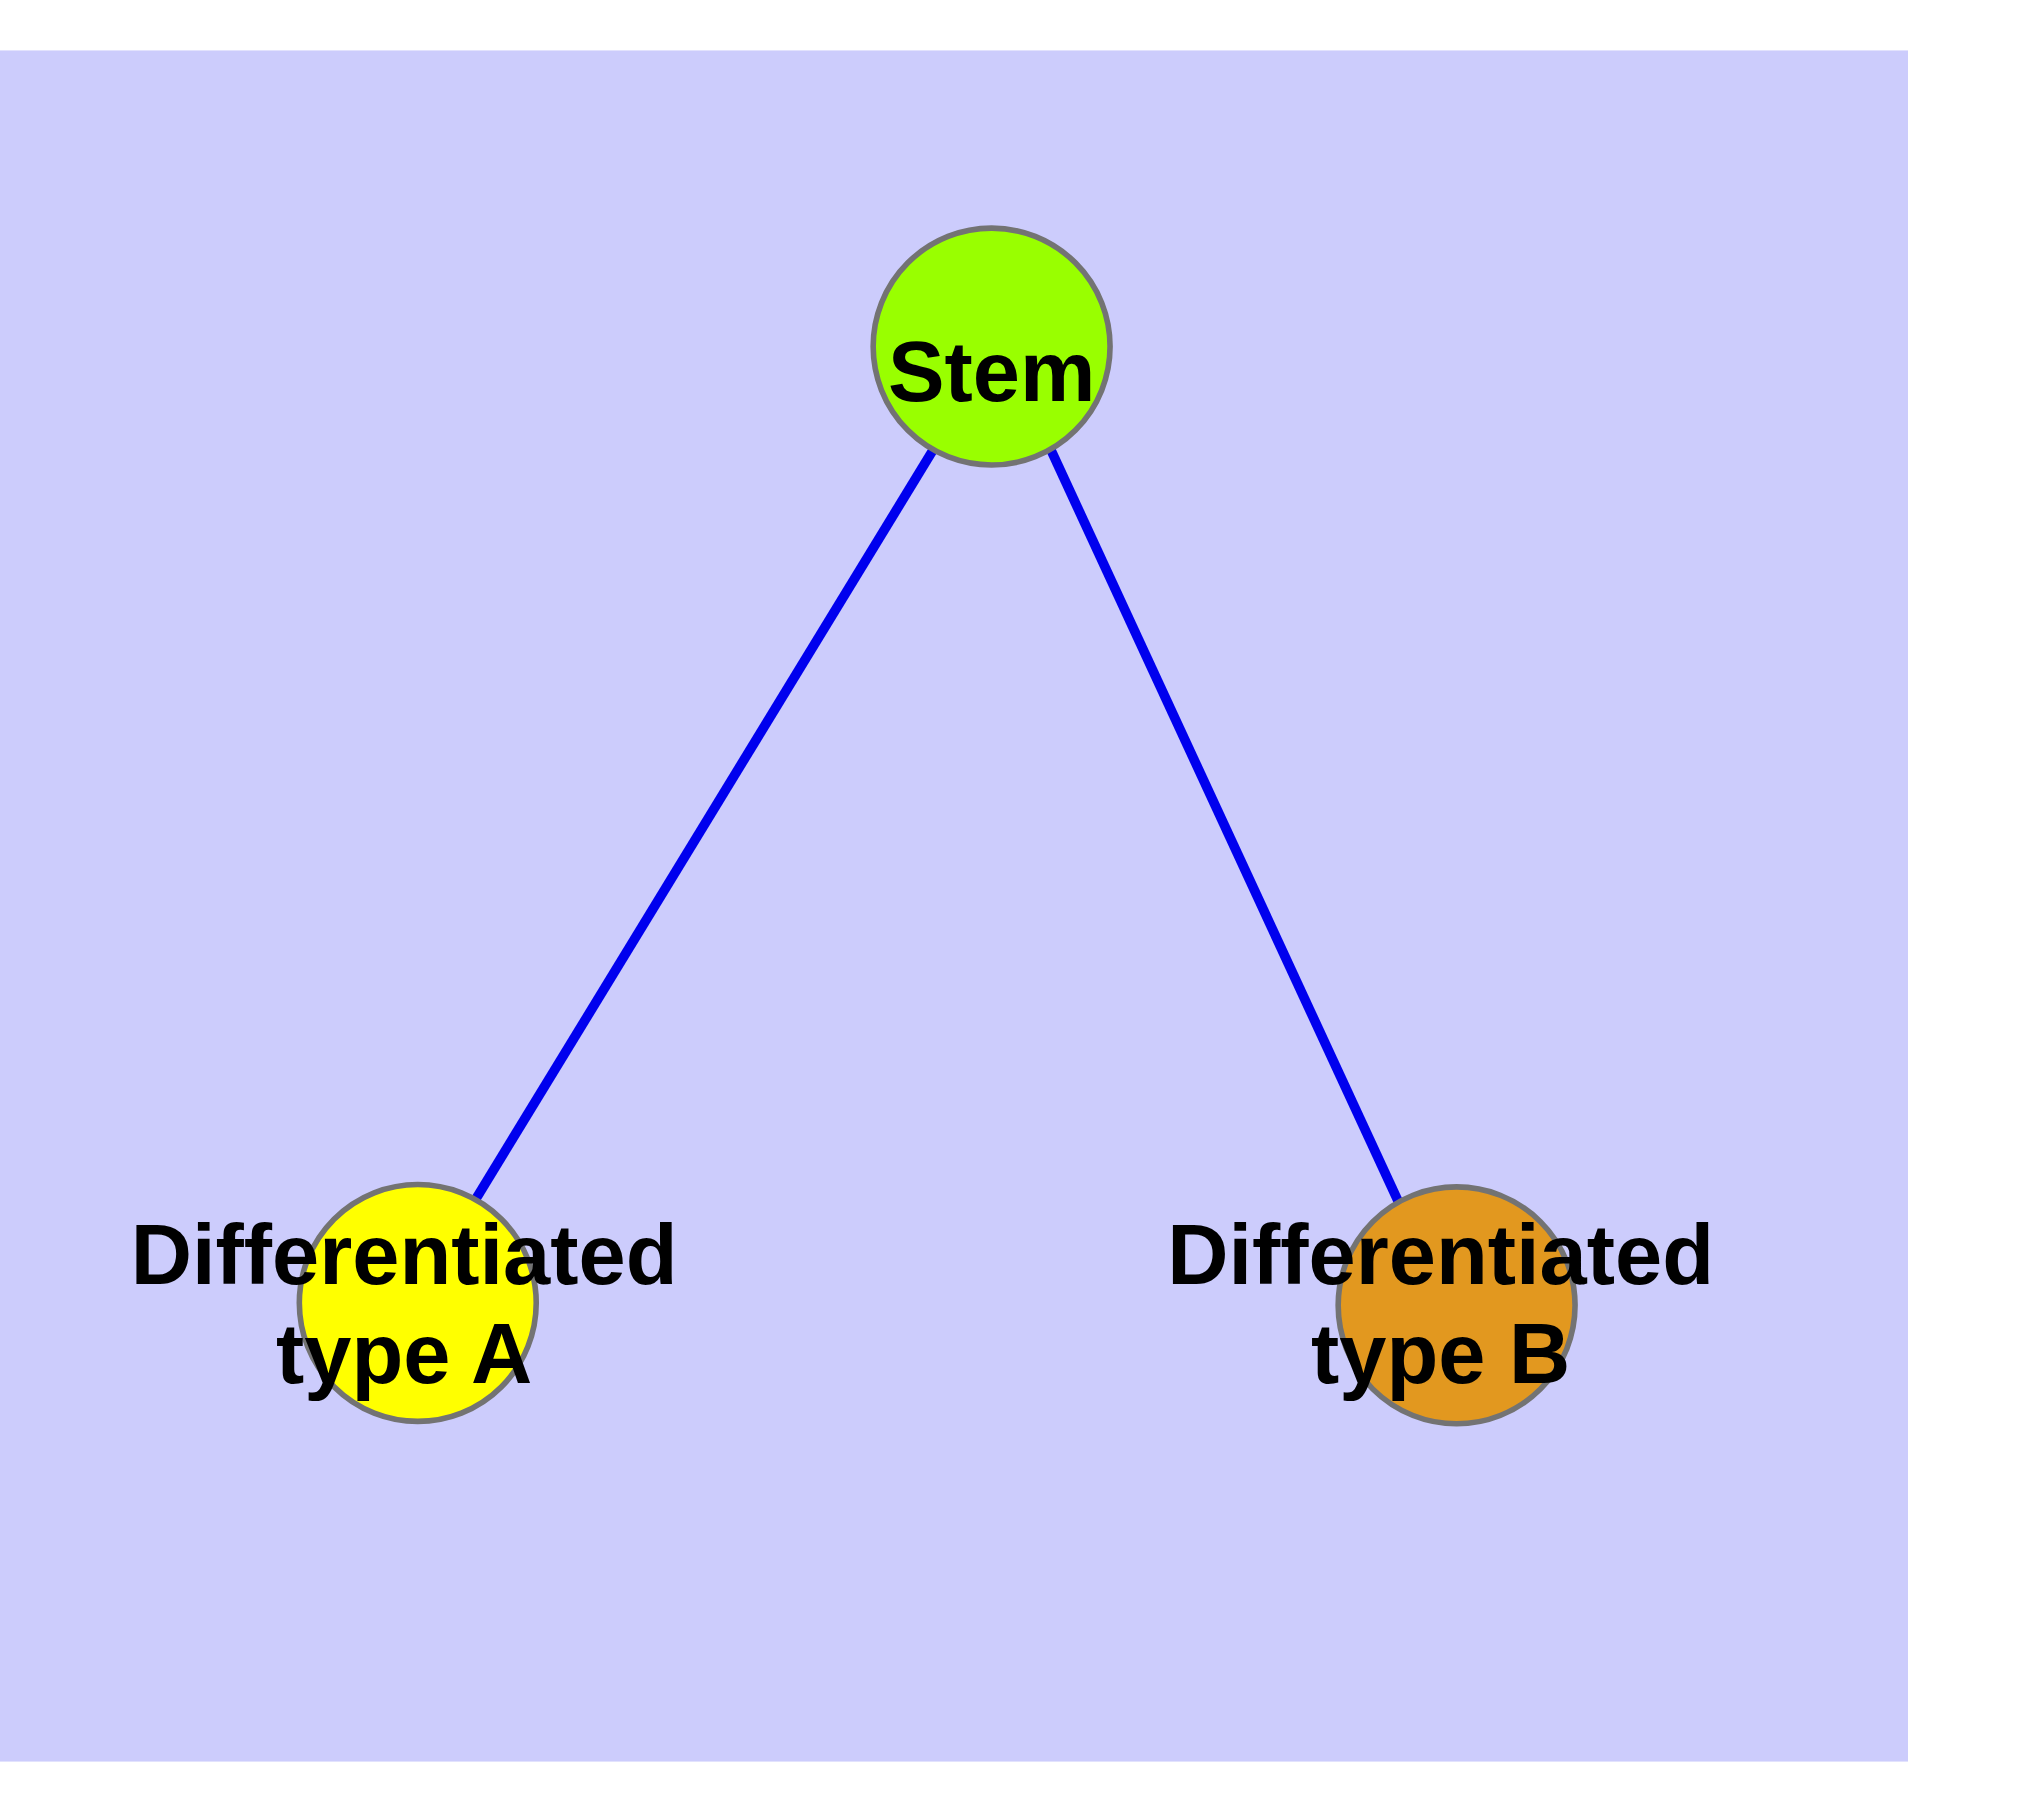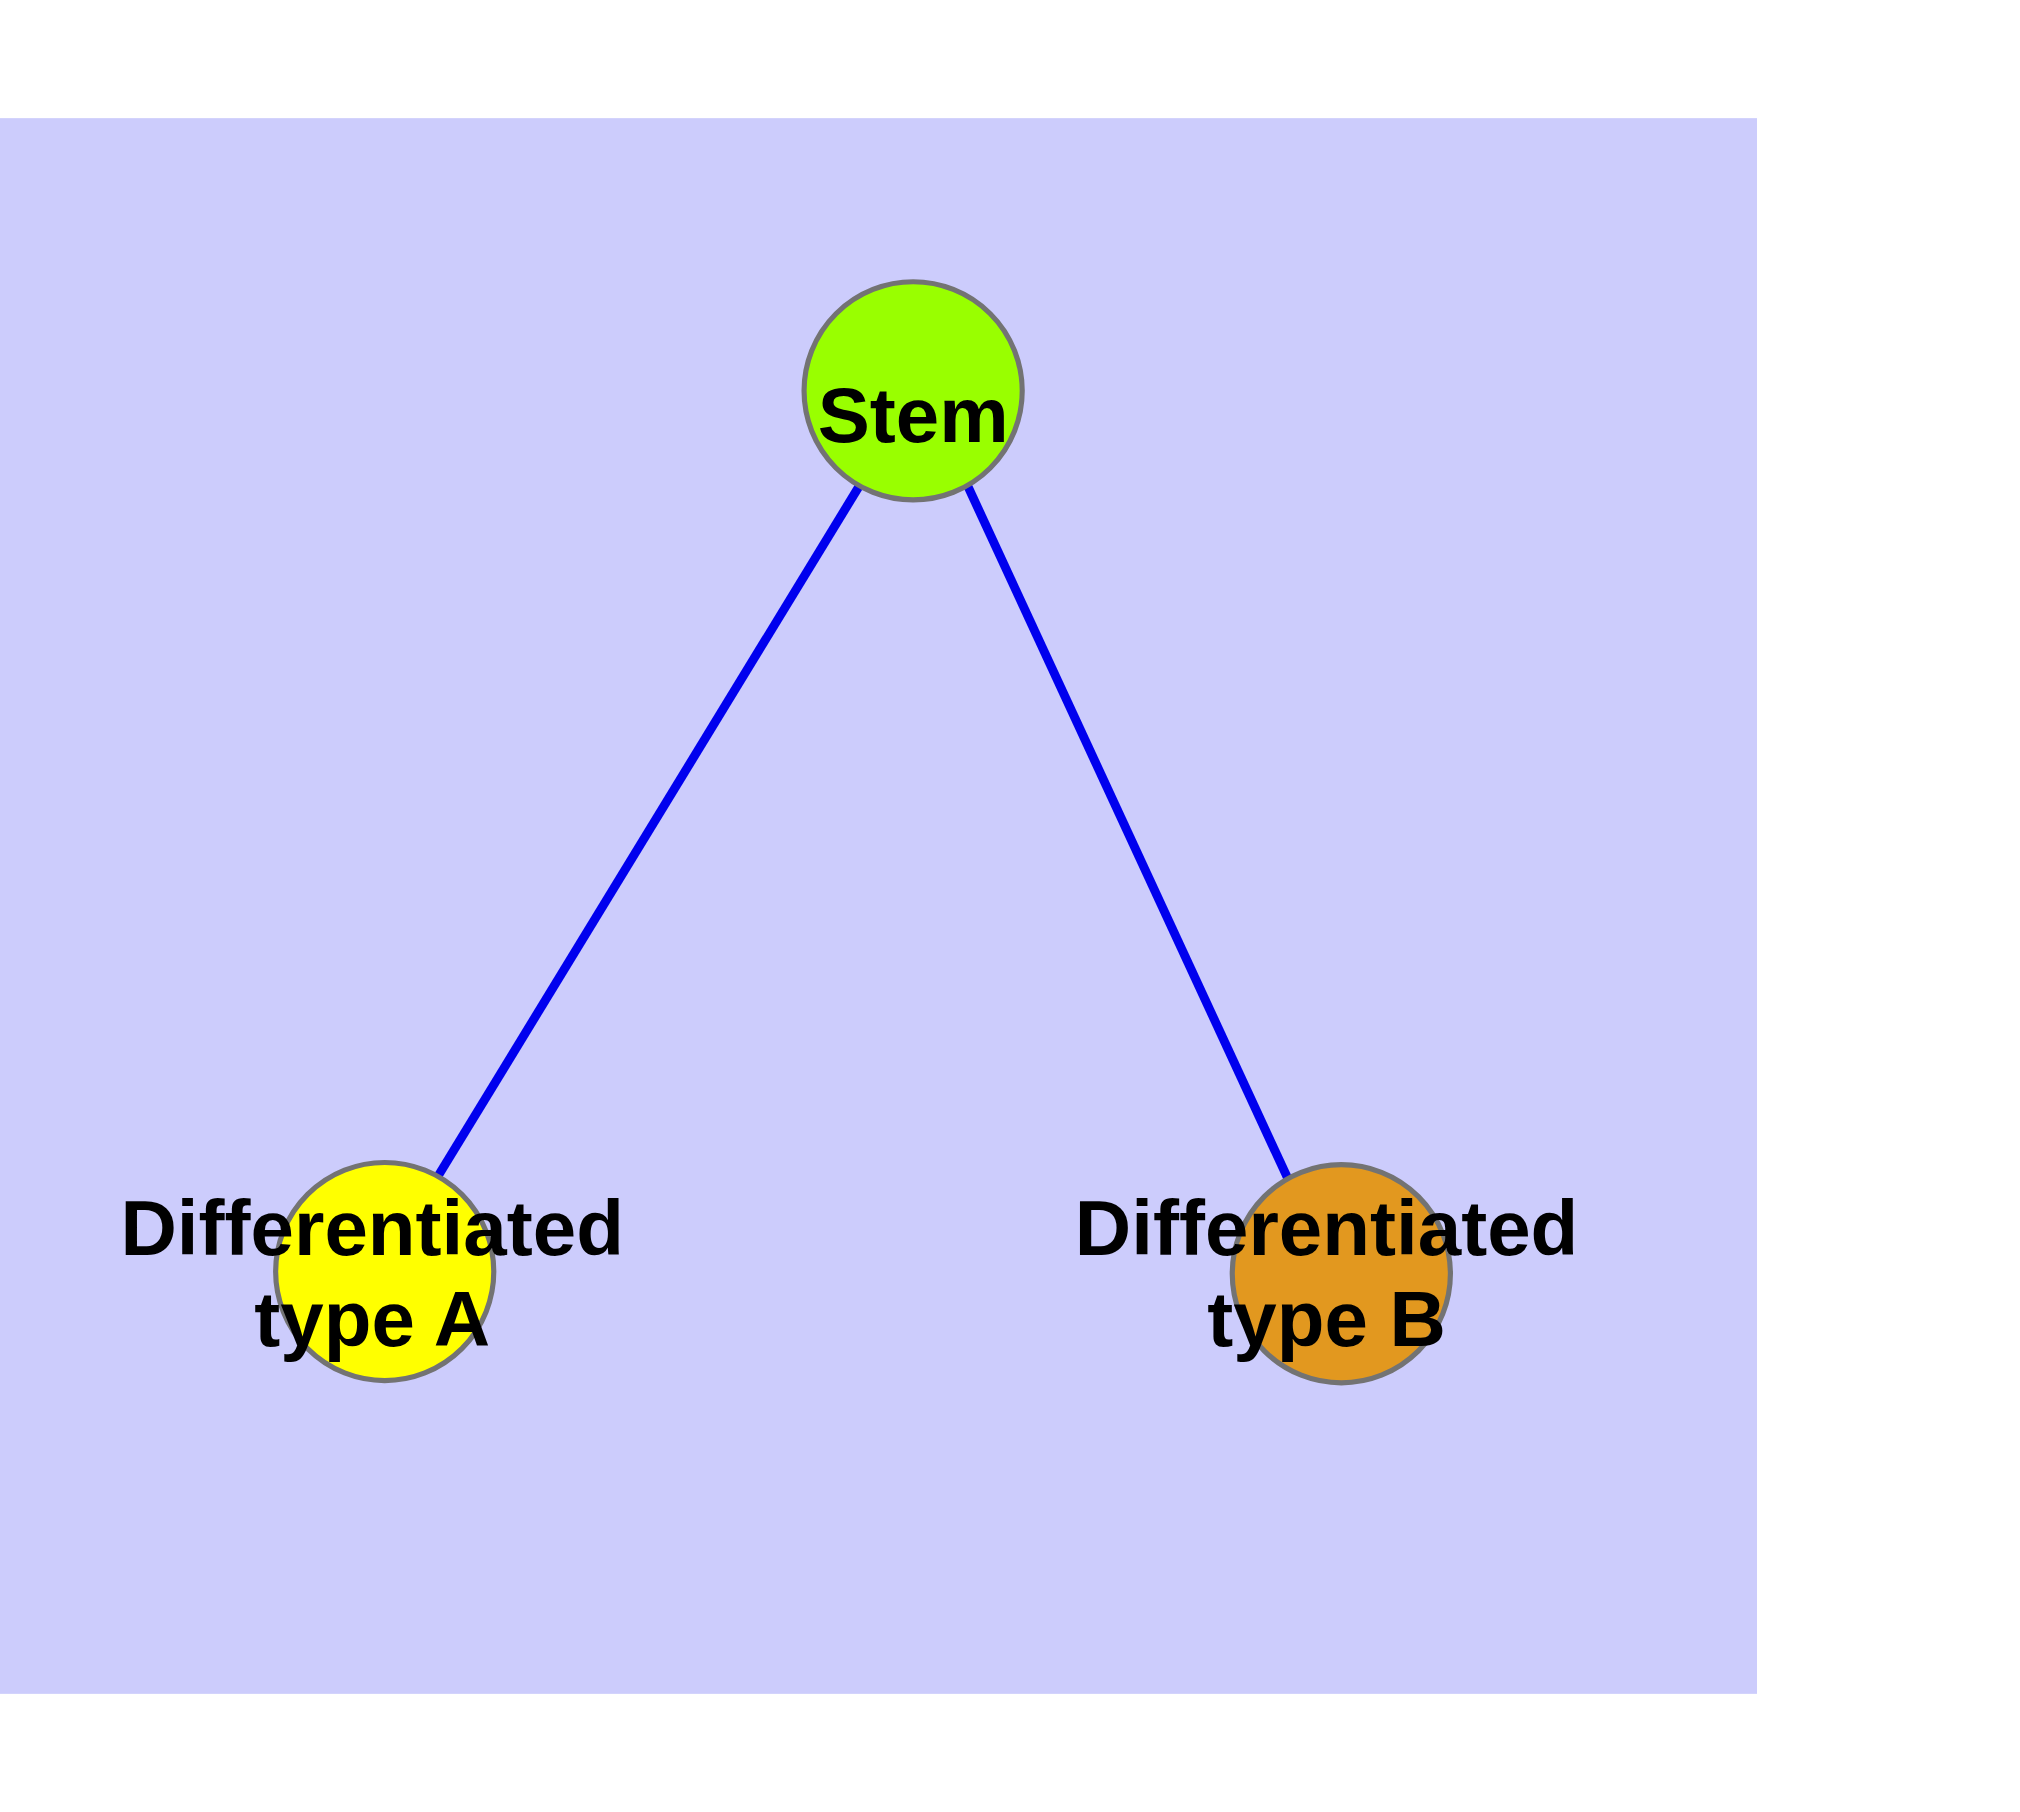--- a/index.html
+++ b/index.html
@@ -30,21 +30,21 @@
     fill: #000000;
     text-anchor: middle;
     dominant-baseline: middle;
     paint-order: normal;
   }
   .edge-line { }
 </style>
 </head>
 <body>
 
-<div id="stage" style="width: 1757px; height: 1812px;">
+<div id="stage" style="width: 1908px; height: 1812px;">
   <svg id="graph-canvas" viewBox="0 0 2384 2138" preserveAspectRatio="xMidYMid meet" xmlns="http://www.w3.org/2000/svg">
 
     <rect id="bg-rect" x="0" y="0" width="2384" height="2138" fill="#ccccfc"></rect>
 
     <g id="edges-layer">
         <line x1="1166" y1="499" x2="594" y2="1436" stroke="#0000ee" stroke-width="12" stroke-linecap="butt" class="edge-line"></line>
         <line x1="1313" y1="499" x2="1747" y2="1438" stroke="#0000ee" stroke-width="12" stroke-linecap="butt" class="edge-line"></line>
       </g>
     <g id="nodes-layer">
         <g class="node-group">

